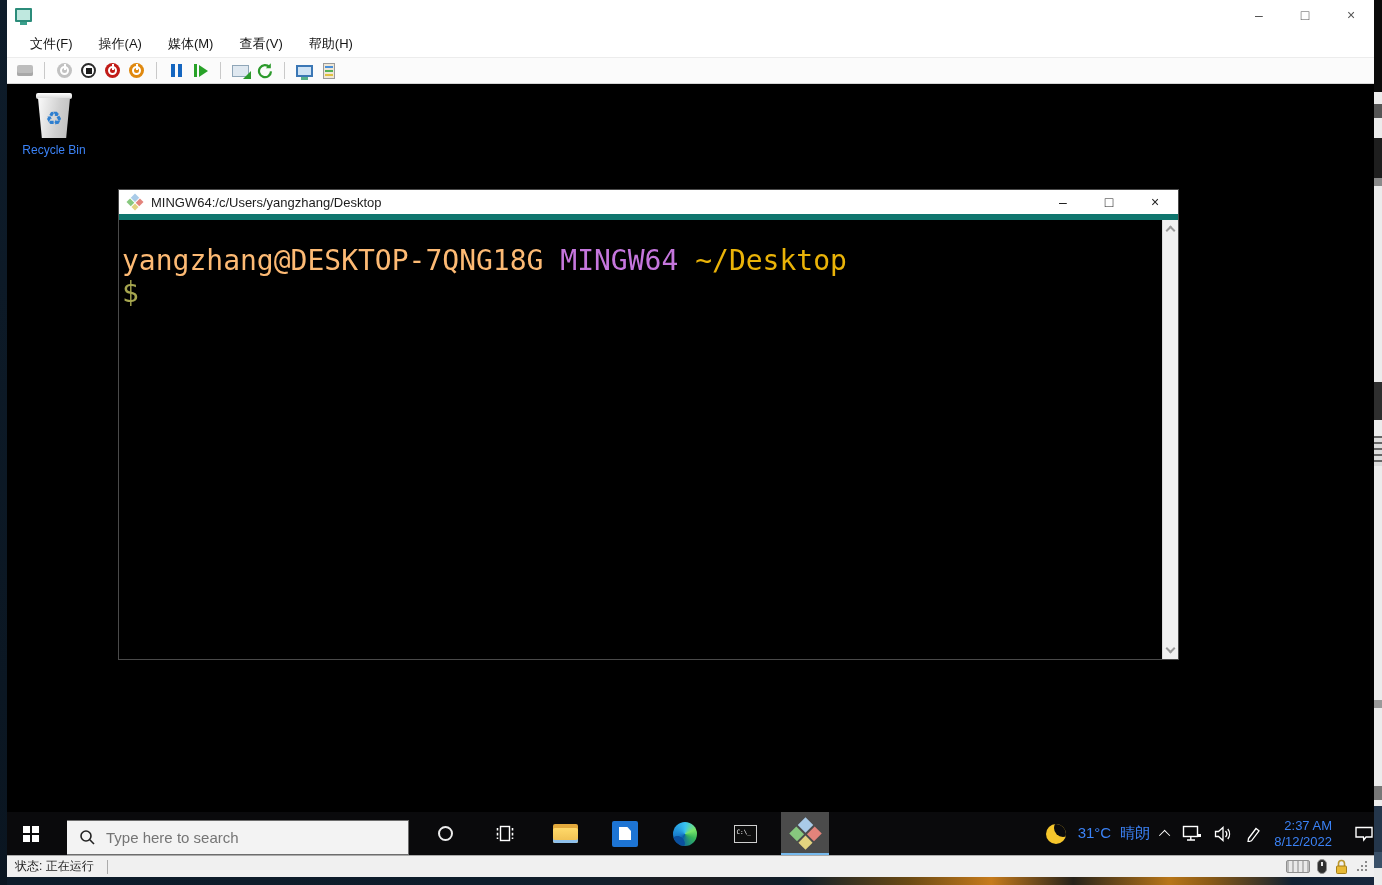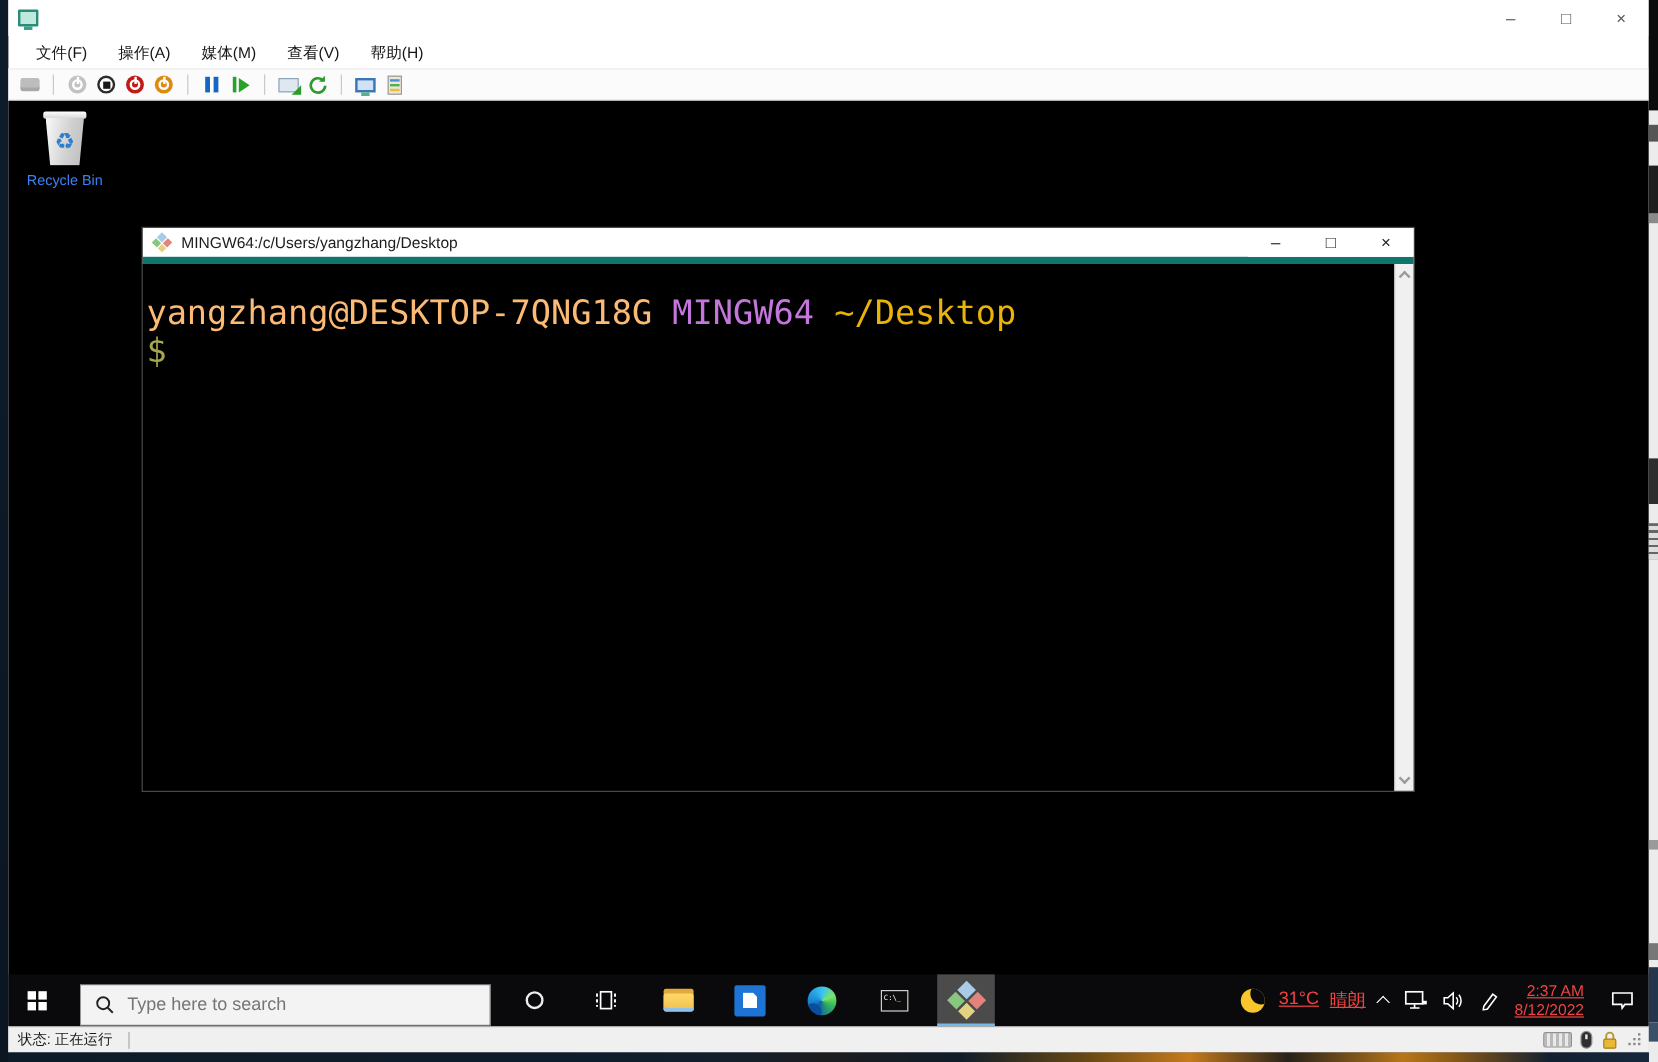--- a/index.html
+++ b/index.html
@@ -92,21 +92,21 @@
   .msix-icon { width:26px; height:26px; background:#1d74d4; border-radius:2px; display:flex; align-items:center; justify-content:center; }
   .msix-icon i { width:12px; height:13px; background:#fff; clip-path:polygon(0 0,70% 0,100% 30%,100% 100%,0 100%); }
   .edge-icon { width:24px; height:24px; border-radius:50%;
                background:conic-gradient(from 210deg,#0a5ca8,#1c87d4 18%,#38c2f1 42%,#79e56a 60%,#35b55a 74%,#0a5ca8 100%); position:relative; overflow:hidden; }
   .edge-icon::after { content:''; position:absolute; left:-2px; bottom:-3px; width:16px; height:14px;
                background:radial-gradient(circle at 40% 60%,#0a4f9e 0 55%,transparent 60%); }
   .cmd-icon { width:23px; height:18px; background:#0d0d0d; border:1px solid #cfcfcf; position:relative; }
   .cmd-icon span { position:absolute; left:2px; top:2px; font-family:"DejaVu Sans Mono",monospace; font-size:6px; color:#fff; letter-spacing:0; }
   .tv-icon { display:block; }
 
-  .tray { margin-left:auto; display:flex; align-items:center; gap:12px; padding-right:12px; height:100%; color:#ef4444;text-decoration:underline; }
+  .tray { margin-left:auto; display:flex; align-items:center; gap:12px; height:100%; color:#3b82f6; }
   .moon { width:20px; height:20px; border-radius:50%; background:#f6c62c; position:relative; overflow:hidden; }
   .moon::after { content:''; position:absolute; left:8px; top:-5px; width:18px; height:18px; border-radius:50%; background:#0a0a0c; }
   .weather-text { font-size:15px; display:flex; gap:9px; }
   .tray-chev { width:8px; height:8px; border-left:1.6px solid #fff; border-top:1.6px solid #fff; transform:rotate(45deg) translateY(2px); }
   .clock { display:flex; flex-direction:column; align-items:flex-end; font-size:13px; line-height:16px; }
   .ac-slot { margin-left:10px; display:flex; align-items:center; }
 
   
   .statusbar { height:22px; background:#f0f0f0; border-top:1px solid #ababab; display:flex; align-items:center;
                padding:0 5px 0 8px; font-size:12px; color:#1c1c1c; flex:0 0 auto; }

